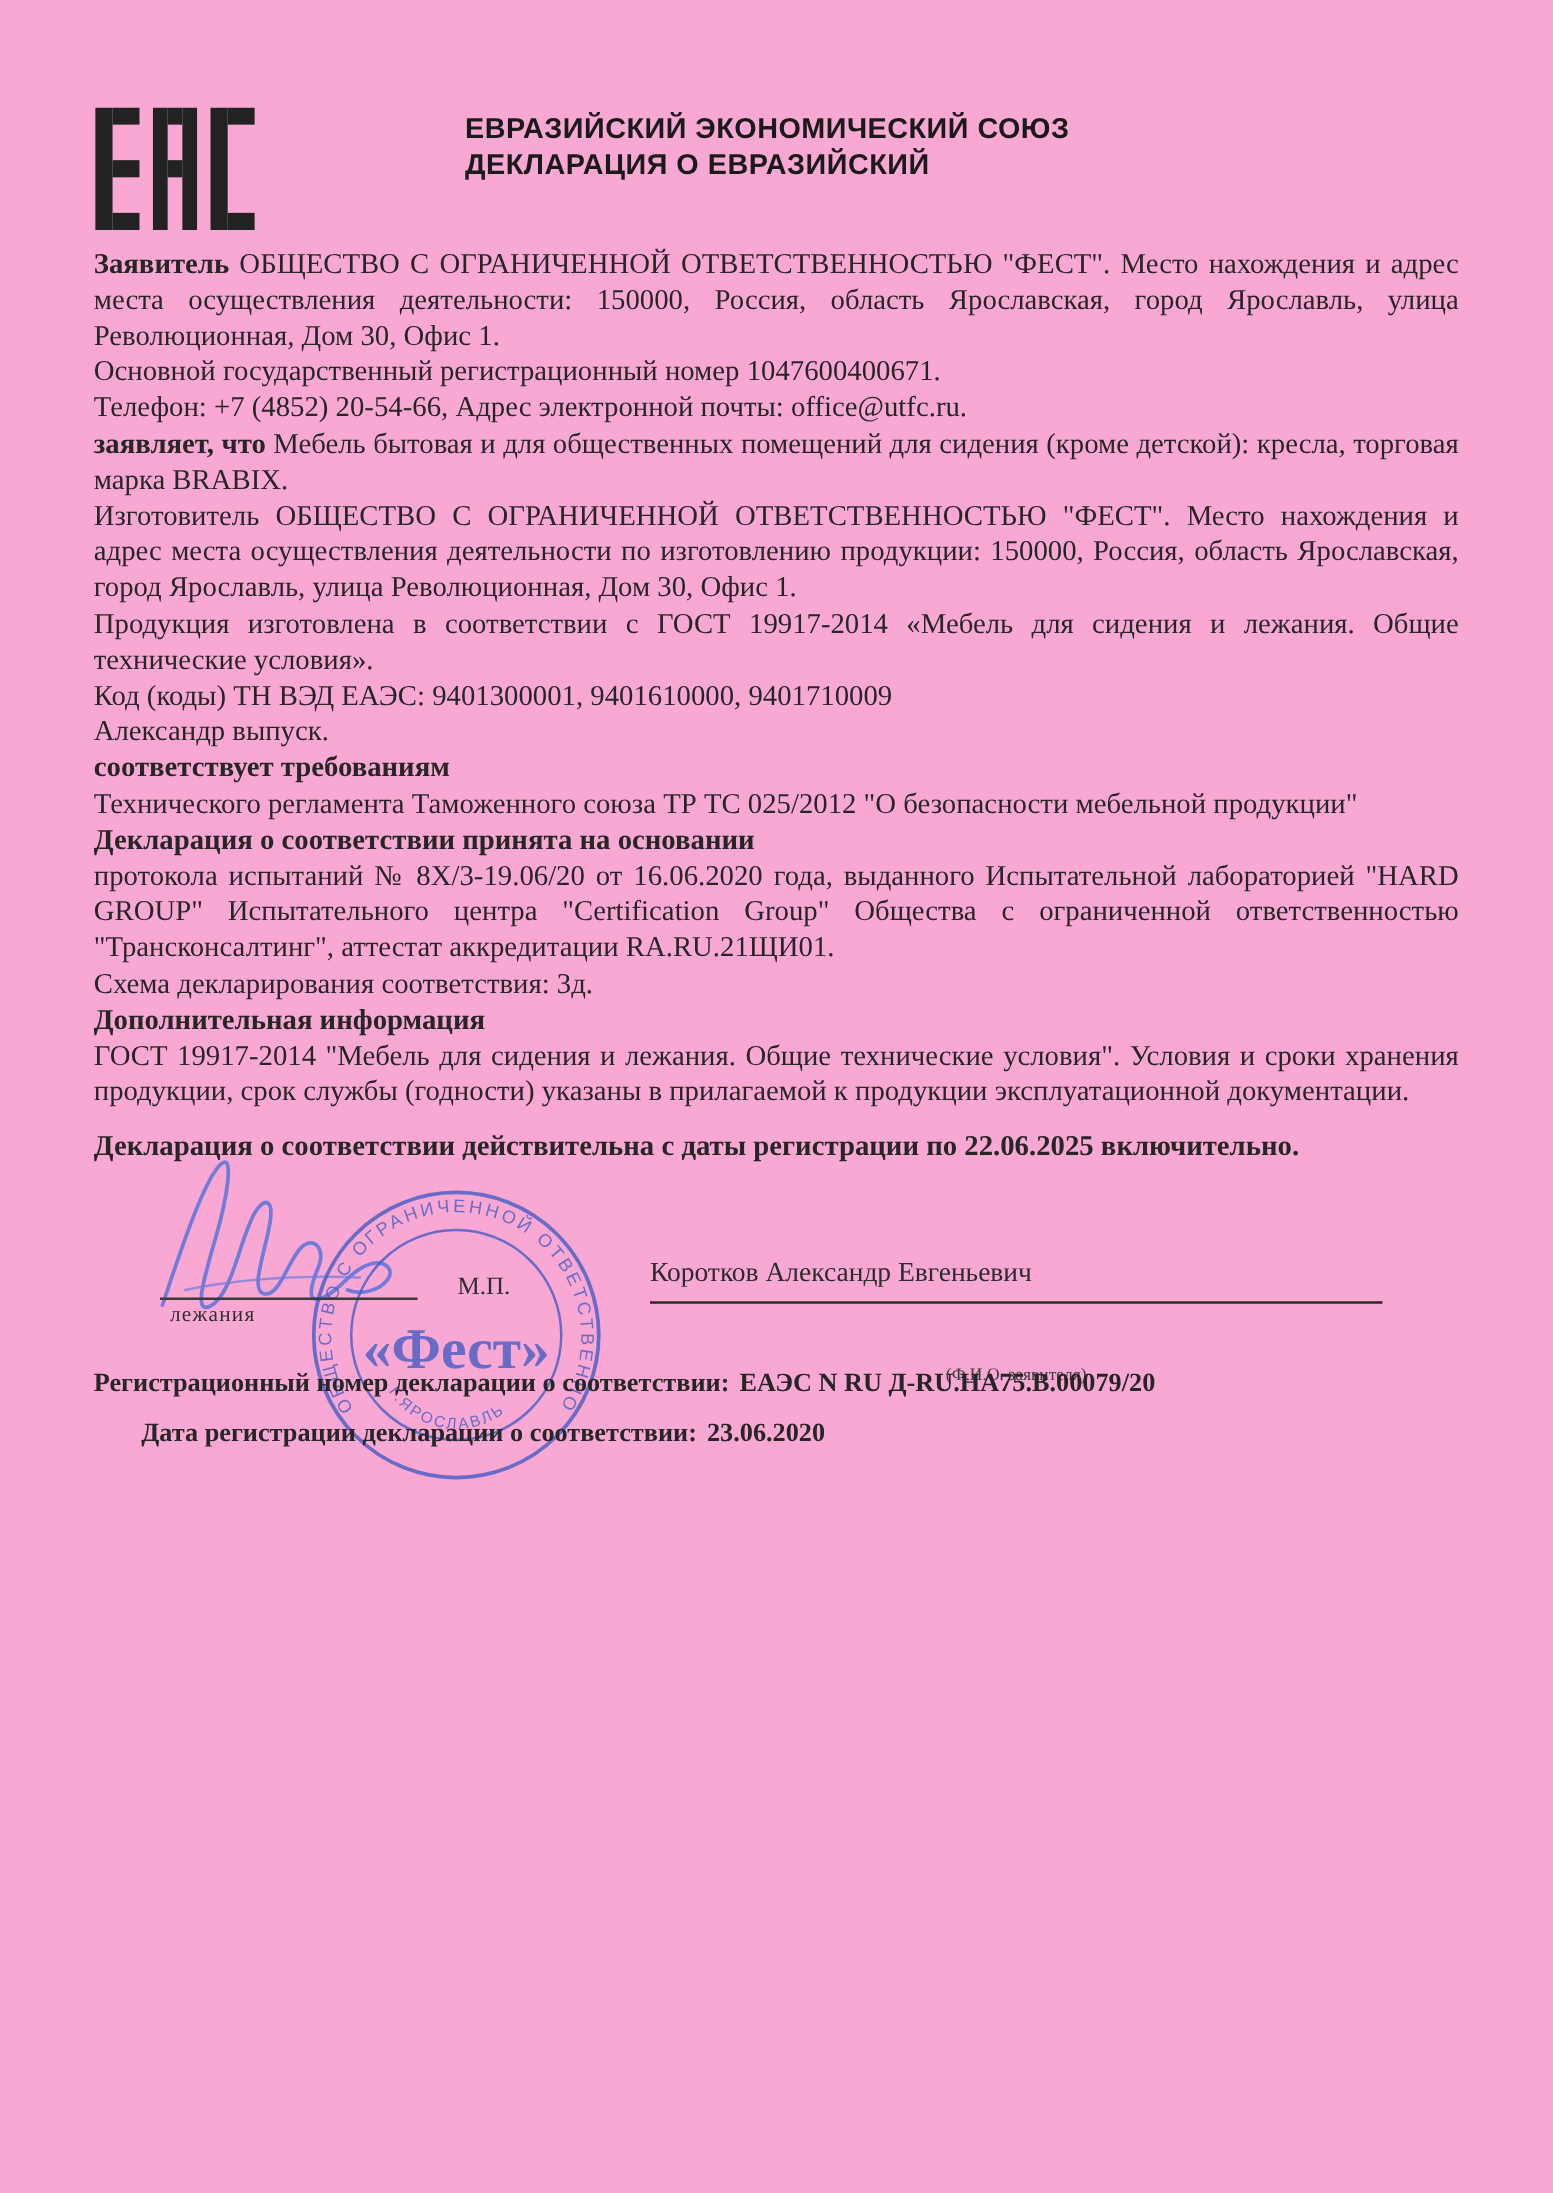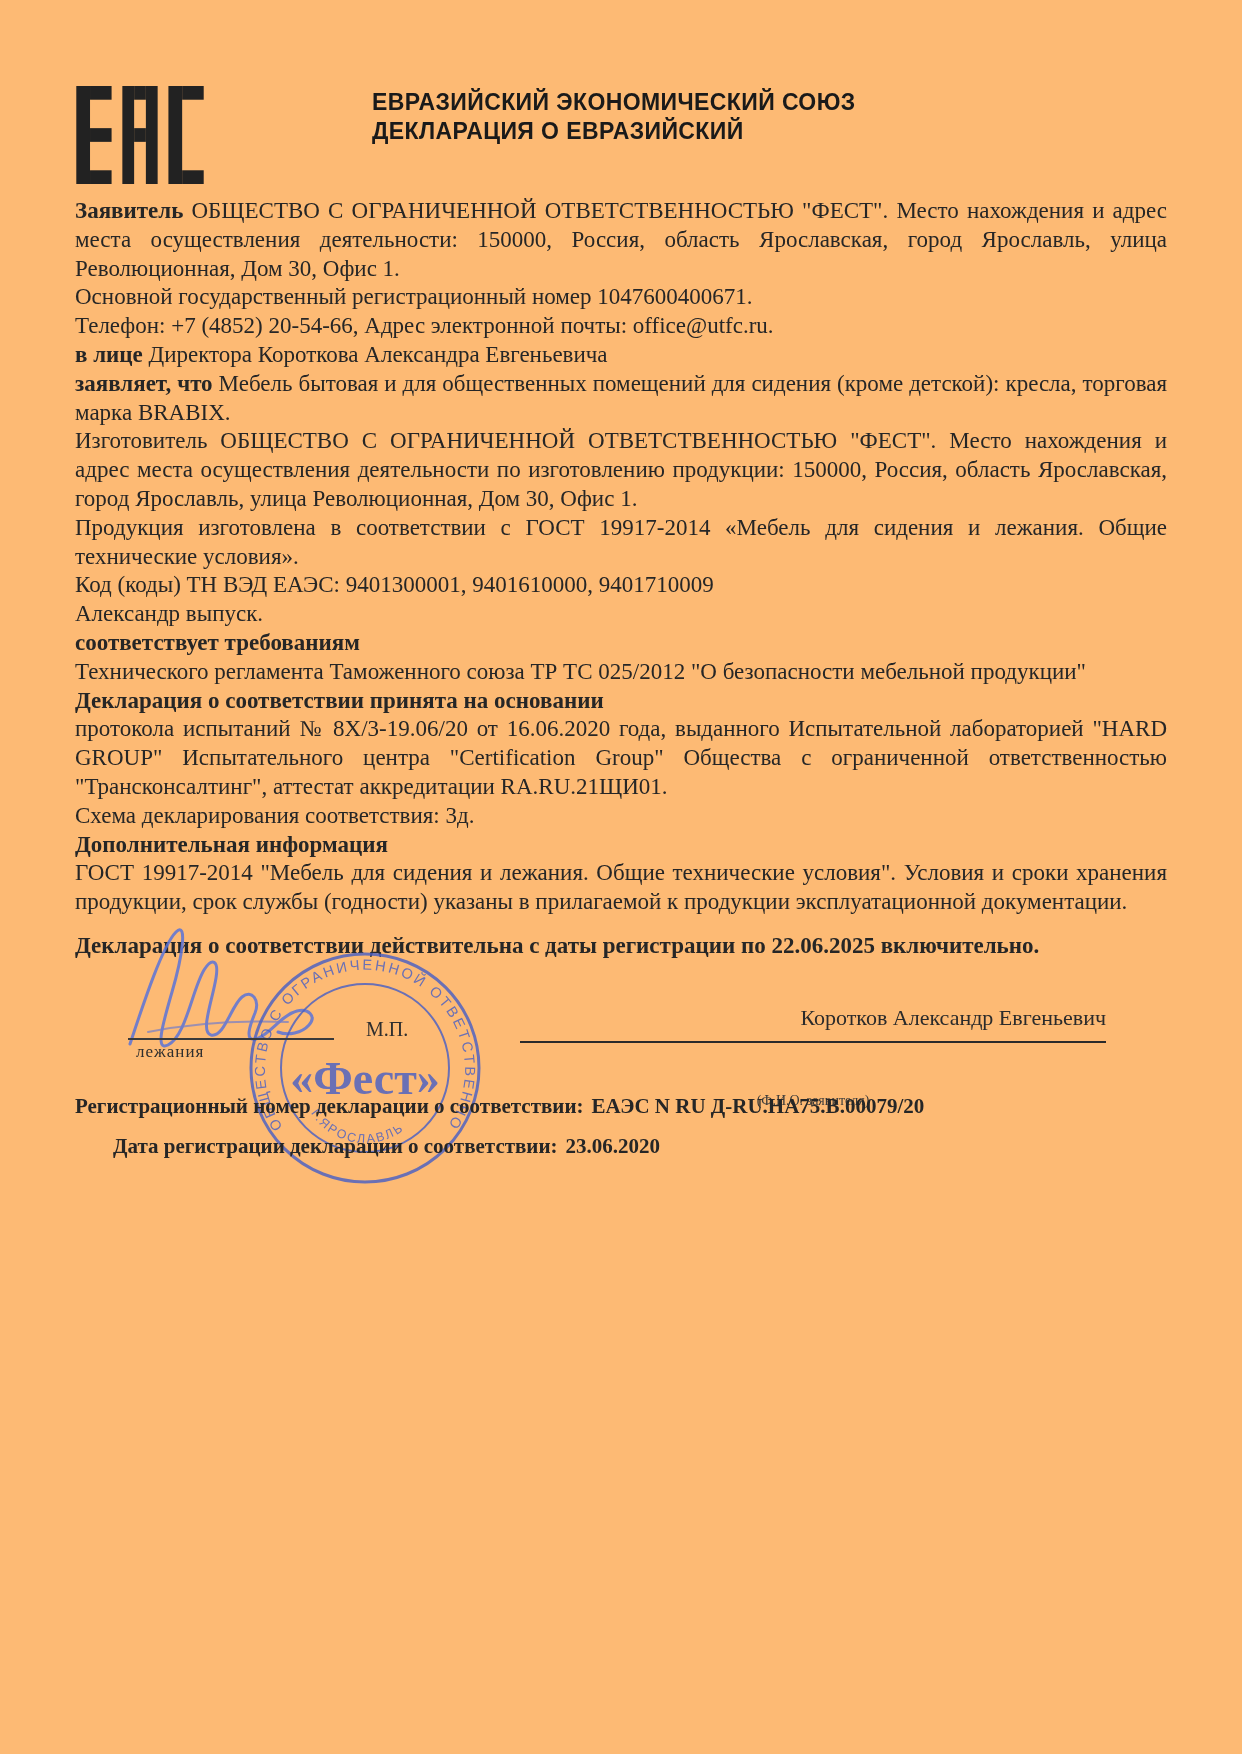--- a/index.html
+++ b/index.html
@@ -5,21 +5,21 @@
   :root{
     --stamp-color:#4a60c4;
     --ink-color:#5b74d8;
     --text-color:#262626;
   }
   html,body{margin:0;padding:0;background:#e8e8e8;}
   .page{
     position:relative;
     width:1242px;height:1754px;
     margin:0 auto;
-    background:#fdba74;
+    background:#f9a8d4;
     overflow:hidden;
     font-family:"Liberation Serif", serif;
     color:var(--text-color);
   }
   
   .eac-logo{position:absolute;left:76px;top:86px;width:128px;height:98px;}
   .header-titles{
     position:absolute;left:372px;top:88px;
     font-family:"Liberation Sans", sans-serif;
     font-weight:bold;font-size:23px;line-height:29px;
@@ -31,21 +31,21 @@
     font-size:23px;line-height:28.8px;text-align:justify;
   }
   .doc-body p{margin:0;}
   .doc-body b{font-weight:bold;}
   .validity{font-weight:bold;margin-top:15px !important;}
   
   .sig-line-left{position:absolute;left:128px;top:1038px;width:206px;border-top:2px solid #3a3a3a;}
   .sig-line-right{position:absolute;left:520px;top:1041px;width:586px;border-top:2.5px solid #2a2a2a;}
   .sign-label{position:absolute;left:136px;top:1042px;font-size:17px;letter-spacing:1px;color:#2e2e2e;}
   .stamp-place{position:absolute;left:366px;top:1018px;font-size:20px;color:#2e2e2e;}
-  .declarant-name{position:absolute;left:520px;top:1005px;width:586px;text-align:right;font-size:22px;color:#2b2b2b;}
+  .declarant-name{position:absolute;left:520px;top:1005px;width:586px;text-align:left;font-size:22px;color:#2b2b2b;}
   .declarant-label{position:absolute;left:520px;top:1047px;width:586px;text-align:center;font-size:14px;color:#3a3a3a;margin-top:46px;}
   .stamp-svg{position:absolute;left:245px;top:948px;width:240px;height:240px;opacity:0.82;}
   .signature-svg{position:absolute;left:118px;top:912px;width:215px;height:150px;opacity:0.85;}
   
   .reg-number{position:absolute;left:75px;top:1094px;font-weight:bold;font-size:21px;white-space:nowrap;}
   .reg-date{position:absolute;left:75px;top:1134px;font-weight:bold;font-size:21px;white-space:nowrap;margin-left:38px;}
   .reg-number span,.reg-date span{margin-right:8px;}
 </style>
 </head>
 <body>
@@ -74,21 +74,20 @@
   <div class="header-titles">
     <div>ЕВРАЗИЙСКИЙ ЭКОНОМИЧЕСКИЙ СОЮЗ</div>
     <div>ДЕКЛАРАЦИЯ О ЕВРАЗИЙСКИЙ</div>
   </div>
 
   <div class="doc-body">
 
     <p><b>Заявитель</b> ОБЩЕСТВО С ОГРАНИЧЕННОЙ  ОТВЕТСТВЕННОСТЬЮ "ФЕСТ". Место нахождения и адрес места осуществления деятельности: 150000, Россия, область Ярославская, город Ярославль, улица Революционная, Дом 30, Офис 1.</p>
       <p>Основной государственный регистрационный номер 1047600400671.</p>
       <p>Телефон: +7 (4852) 20-54-66, Адрес электронной почты: office@utfc.ru.</p>
-      <p><b>в лице</b> Директора Короткова Александра Евгеньевича</p>
       <p><b>заявляет, что</b> Мебель бытовая и для общественных помещений для сидения (кроме детской): кресла, торговая марка BRABIX.</p>
       <p>Изготовитель ОБЩЕСТВО С ОГРАНИЧЕННОЙ  ОТВЕТСТВЕННОСТЬЮ "ФЕСТ". Место нахождения и адрес места осуществления деятельности по изготовлению продукции: 150000, Россия,  область Ярославская, город Ярославль, улица Революционная, Дом 30, Офис 1.</p>
       <p>Продукция изготовлена в соответствии с ГОСТ 19917-2014 «Мебель для сидения и лежания. Общие технические условия».</p>
       <p>Код (коды) ТН ВЭД ЕАЭС: 9401300001, 9401610000, 9401710009</p>
       <p>Александр выпуск.</p>
       <p><b>соответствует требованиям</b></p>
       <p>Технического регламента Таможенного союза ТР ТС 025/2012 "О безопасности мебельной продукции"</p>
       <p><b>Декларация о соответствии принята на основании</b></p>
       <p>протокола испытаний № 8Х/3-19.06/20 от 16.06.2020 года, выданного Испытательной лабораторией "HARD GROUP" Испытательного центра "Certification Group" Общества с ограниченной ответственностью "Трансконсалтинг", аттестат аккредитации RA.RU.21ЩИ01.</p>
       <p>Схема декларирования соответствия: 3д.</p>

